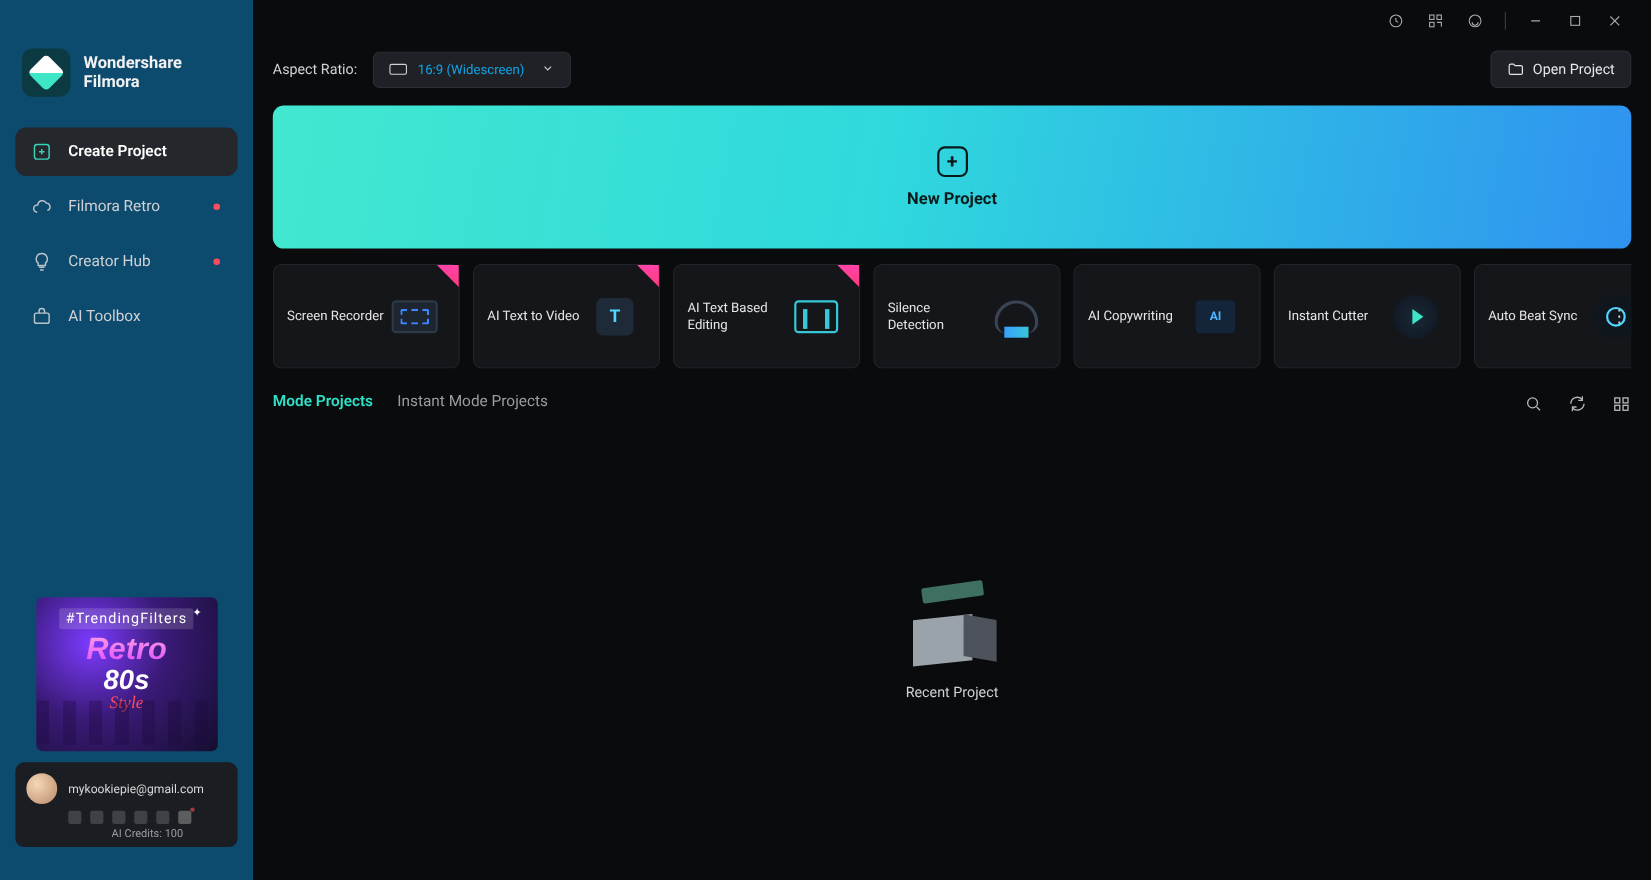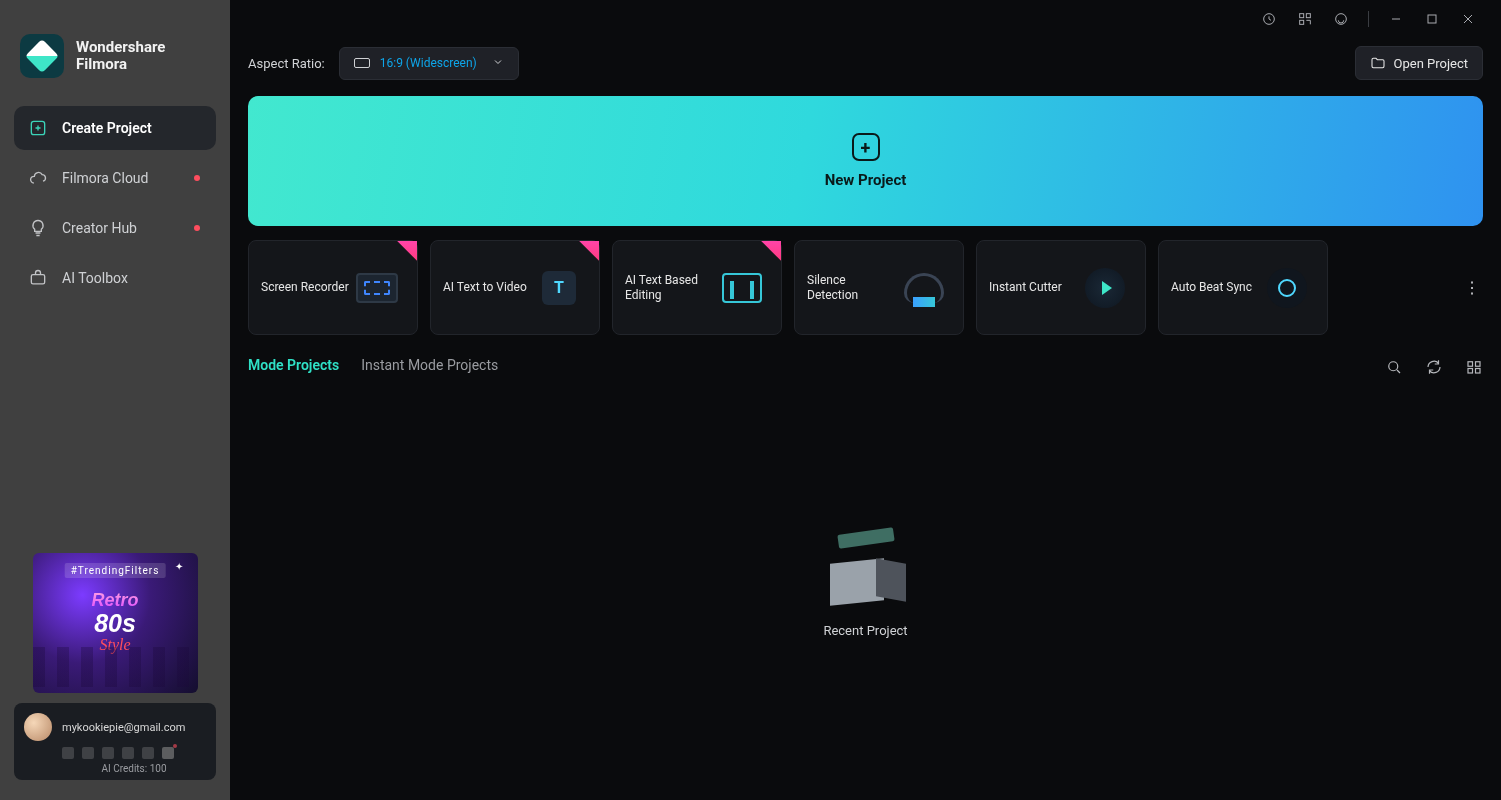--- a/index.html
+++ b/index.html
@@ -1,38 +1,38 @@
 <!DOCTYPE html>
 <html><head>
 <meta charset="utf-8">
 <style>
 * { margin: 0; padding: 0; box-sizing: border-box; font-family: -apple-system, BlinkMacSystemFont, "Segoe UI", Roboto, sans-serif; }
 body { background: #0a0b0d; color: #e8e8e8; width: 1501px; height: 800px; overflow: hidden; display: flex; }
 
 
-.sidebar { width: 230px; background: #404040; height: 100%; display: flex; flex-direction: column; padding: 20px 14px; }
+.sidebar { width: 230px; background: #0c4a6e; height: 100%; display: flex; flex-direction: column; padding: 30px 14px; }
 .logo-row { display: flex; align-items: center; gap: 12px; margin: 14px 6px 28px 6px; }
 .logo-box { width: 44px; height: 44px; background: #0c3a42; border-radius: 10px; display: flex; align-items: center; justify-content: center; }
 .logo-glyph { width: 24px; height: 24px; transform: rotate(45deg); background: linear-gradient(135deg,#fff 0%,#fff 50%,#3ee6c8 50%,#3ee6c8 100%); border-radius: 4px; }
 .brand-top { font-size: 15px; font-weight: 700; color: #f2f2f2; line-height: 1.1; }
 .brand-bot { font-size: 15px; font-weight: 700; color: #f2f2f2; }
 
 .nav { list-style: none; display: flex; flex-direction: column; gap: 6px; text-align: center; }
 .nav-item { display: flex; align-items: center; gap: 14px; padding: 12px 14px; border-radius: 10px; font-size: 14px; color: #cfd1d4; cursor: pointer; position: relative; }
 .nav-item.active { background: #24272c; color: #fff; font-weight: 600; }
 .nav-item .dot { position: absolute; right: 16px; top: 50%; transform: translateY(-50%); width: 6px; height: 6px; background: #ff4d5e; border-radius: 50%; }
 .nav-icon { width: 20px; height: 20px; display: flex; align-items: center; justify-content: center; opacity: .9; }
 .nav-icon svg { width: 20px; height: 20px; stroke: currentColor; fill: none; stroke-width: 1.6; }
 .nav-item.active .nav-icon svg { stroke: #3ee6c8; }
 
 .spacer { flex: 1; }
 .promo { width: 165px; height: 140px; border-radius: 6px; background: radial-gradient(circle at 30% 30%, #7c3bff 0%, #3a1a77 45%, #140e2e 100%); margin: 0 auto 10px auto; position: relative; overflow: hidden; display:flex; flex-direction:column; align-items:center; justify-content:center;}
-.promo-tag { position:absolute; top:10px; left:50%; transform:translateX(-50%); font-size:10px; letter-spacing:1px; color:#fff; background: rgba(255,255,255,.15); padding:2px 6px; border-radius:2px;}
+.promo-tag { position:absolute; top:10px; left:50%; transform:translateX(-50%); font-size:13px; letter-spacing:1px; color:#fff; background: rgba(255,255,255,.15); padding:2px 6px; border-radius:2px;}
 .promo-sparkle { position:absolute; top:8px; right:14px; color:#fff; font-size:10px;}
-.promo-text { font-family: "Arial Black", sans-serif; font-style: italic; font-weight: 900; font-size: 18px; background: linear-gradient(180deg,#ff9de2,#e14dff); -webkit-background-clip: text; background-clip:text; color: transparent; line-height: .95; text-align:center;}
+.promo-text { font-family: "Arial Black", sans-serif; font-style: italic; font-weight: 900; font-size: 28px; background: linear-gradient(180deg,#ff9de2,#e14dff); -webkit-background-clip: text; background-clip:text; color: transparent; line-height: .95; text-align:center;}
 .promo-sub { font-family: "Arial Black", sans-serif; font-style:italic; font-weight:900; font-size:25px; color:#fff; }
 .promo-style { font-family: cursive; font-style:italic; font-size:16px; color:#ff4d5e; margin-top:-2px;}
 .promo-palms{position:absolute;bottom:6px;left:0;right:0;height:40px;background:
   repeating-linear-gradient(90deg, rgba(26,7,58,.8) 0 12px, transparent 12px 24px); opacity:.4;}
 
 .user-row { background:#1a1d22; border-radius:8px; padding:10px 10px 6px 10px; }
 .user-top { display:flex; gap:10px; align-items:center; }
 .avatar { width:28px; height:28px; border-radius:50%; background: radial-gradient(circle at 35% 35%, #f5d7b8, #b88967); }
 .user-email { font-size:11px; color:#d8d8d8; }
 .user-icons { display:flex; gap:8px; margin:6px 0 4px 38px; }
@@ -120,21 +120,21 @@
           </svg>
         </span>
       <span>Create Project</span>
     </li>
     <li class="nav-item">
       <span class="nav-icon">
           <svg viewBox="0 0 24 24">
             <path d="M7 18a4 4 0 1 1 .6-7.97A5 5 0 0 1 17 8a4 4 0 0 1 1 7.87"></path>
           </svg>
         </span>
-      <span>Filmora Cloud</span>
+      <span>Filmora Retro</span>
       <span class="dot"></span>
     </li>
     <li class="nav-item">
       <span class="nav-icon">
           <svg viewBox="0 0 24 24">
             <path d="M9 18h6M10 21h4M12 3a6 6 0 0 0-4 10.5V16h8v-2.5A6 6 0 0 0 12 3z"></path>
           </svg>
         </span>
       <span>Creator Hub</span>
       <span class="dot"></span>
@@ -264,20 +264,26 @@
         <div class="title">AI Text Based Editing</div>
         <div class="thumb">
           <div class="th-brk"></div>
         </div>
         <div class="badge-new"></div>
       </div>
       <div class="card">
         <div class="title">Silence Detection</div>
         <div class="thumb">
           <div class="th-head"></div>
+        </div>
+      </div>
+      <div class="card">
+        <div class="title">AI Copywriting</div>
+        <div class="thumb">
+          <div class="th-ai">AI</div>
         </div>
       </div>
       <div class="card">
         <div class="title">Instant Cutter</div>
         <div class="thumb">
           <div class="th-play"></div>
         </div>
       </div>
       <div class="card">
         <div class="title">Auto Beat Sync</div>

